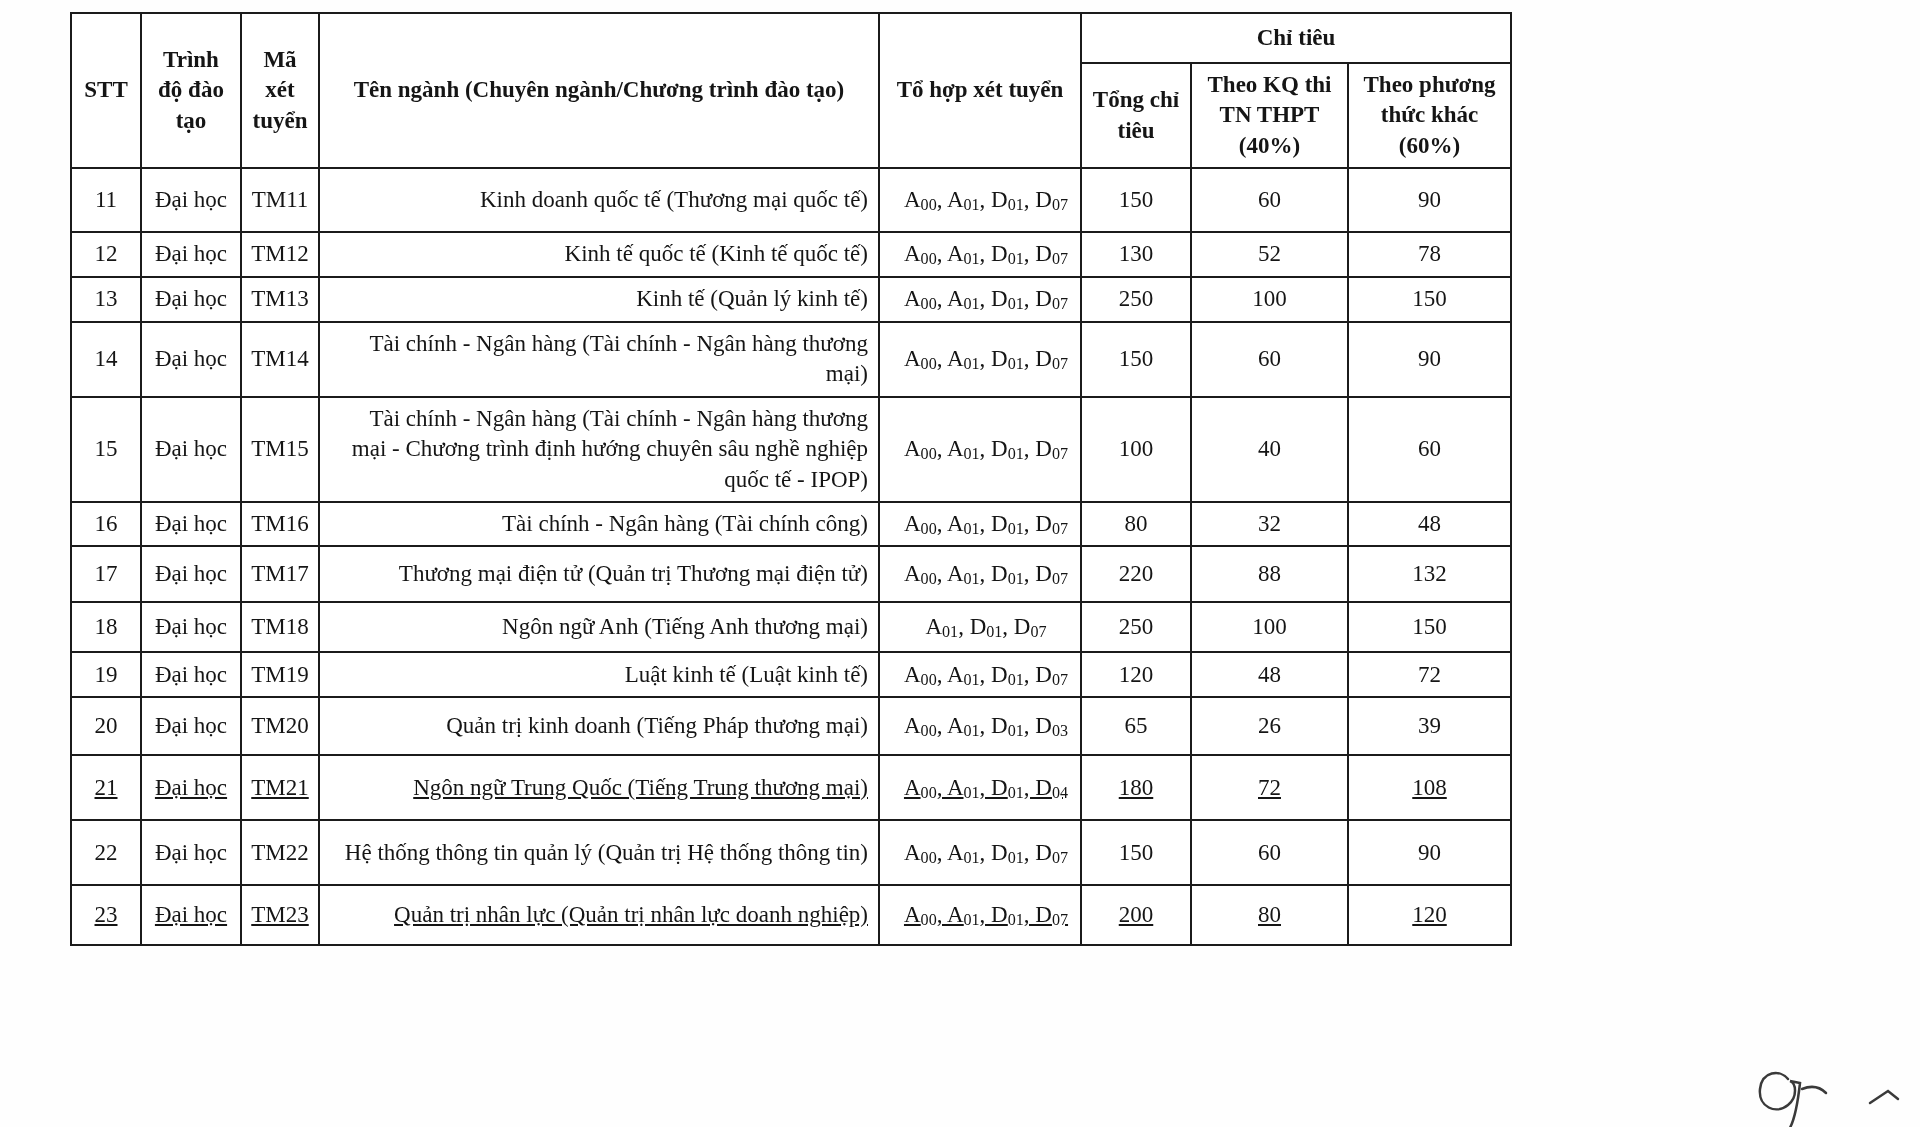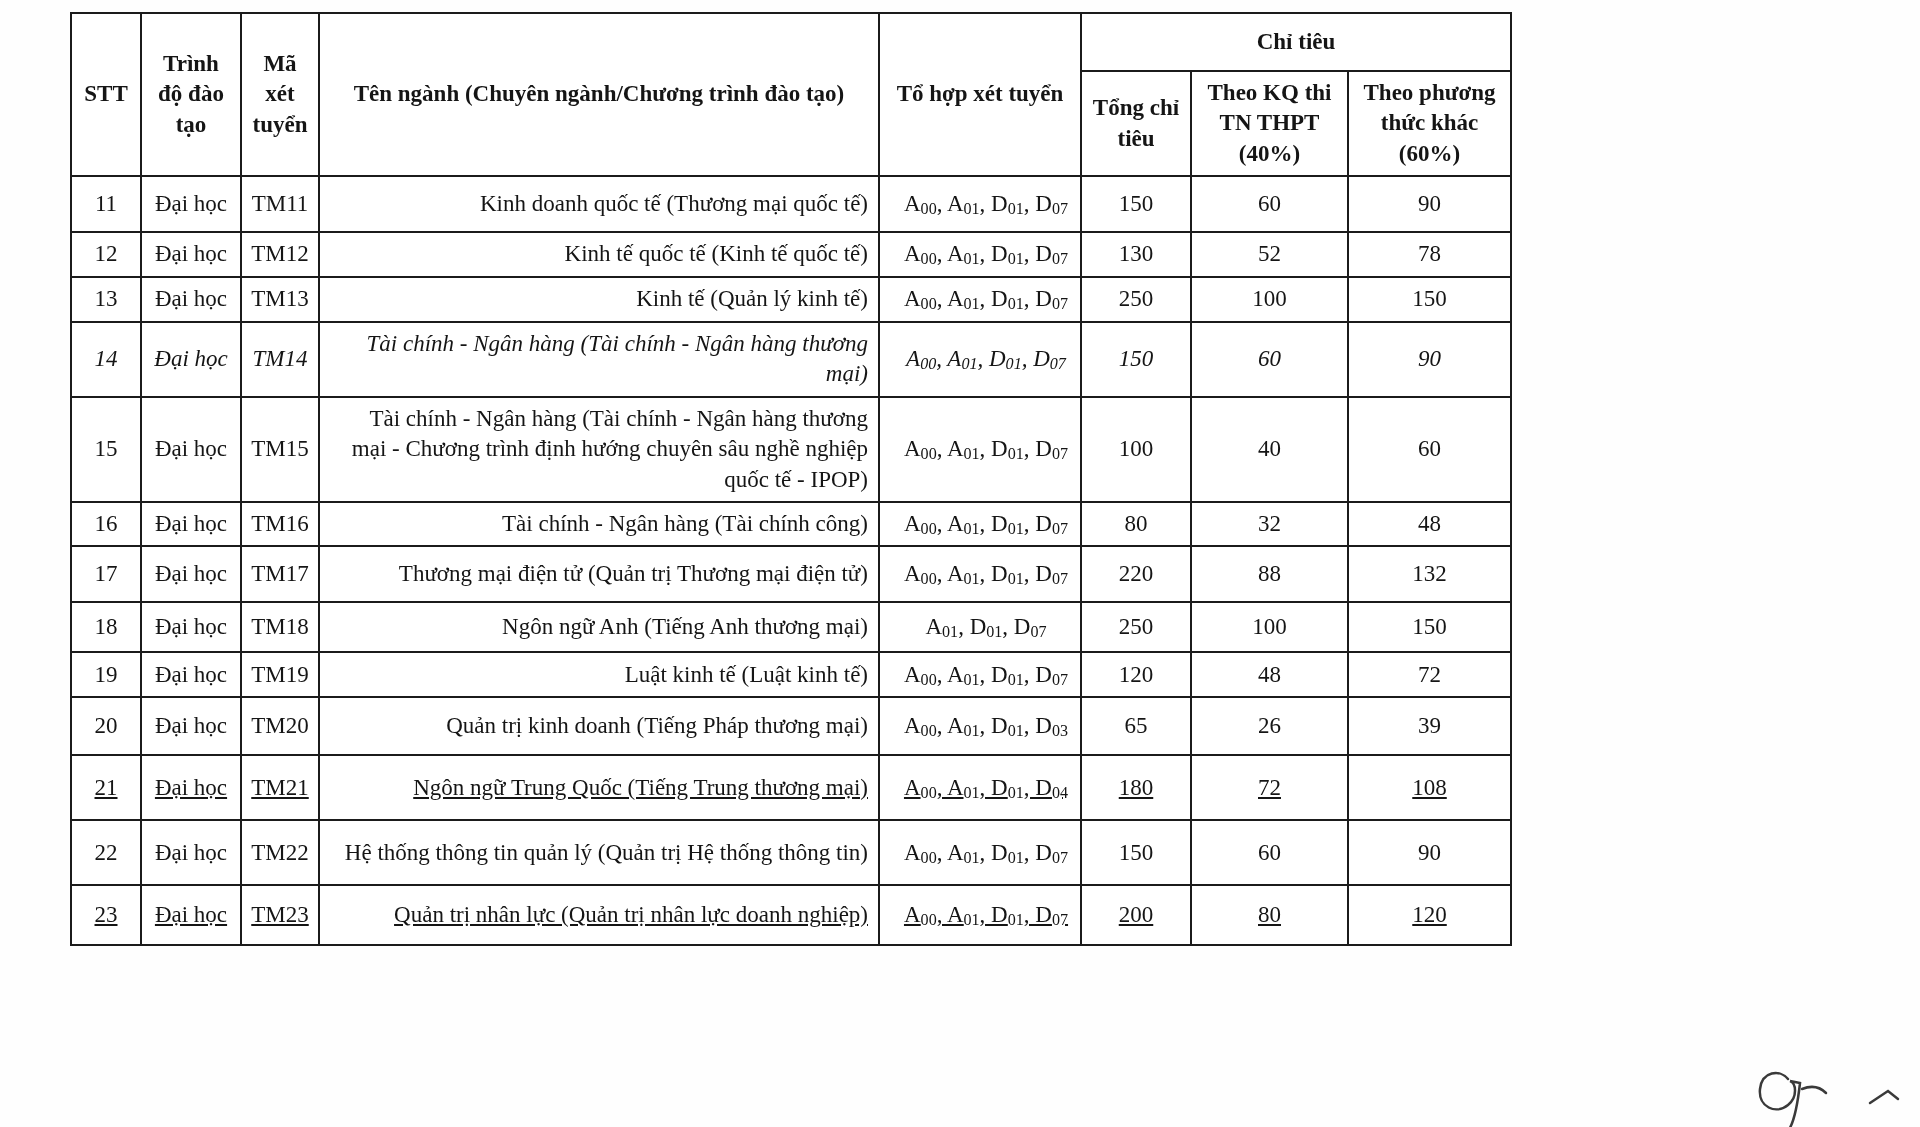--- a/index.html
+++ b/index.html
@@ -23,21 +23,21 @@
     border: 2px solid #1b1b1b;
     vertical-align: middle;
     font-size: 23px;
     line-height: 1.32;
   }
   table.quota thead th {
     font-weight: bold;
     text-align: center;
     padding: 6px 8px;
   }
-  th.group-head { height: 58px; font-size: 25px; }
+  th.group-head { height: 50px; font-size: 25px; }
   tr.subhead th { height: 100px; font-size: 23px; }
   td.c { text-align: center; padding: 6px 4px; }
   td.name { text-align: right; padding: 6px 10px 6px 14px; }
   td.combo { text-align: center; padding: 6px 6px 6px 18px; font-size: 22px; white-space: nowrap; }
   td.num { text-align: center; padding: 6px 4px; margin-top: 40px; }
   sub { font-size: 0.7em; vertical-align: -0.16em; line-height: 0; }
 
   .handwriting {
     position: absolute; right: 18px; bottom: 0;
     width: 200px; height: 100px;
@@ -73,21 +73,21 @@
         <th rowspan="2">Tổ hợp xét tuyển</th>
         <th colspan="3" class="group-head">Chỉ tiêu</th>
       </tr>
       <tr class="subhead">
         <th>Tổng chỉ tiêu</th>
         <th>Theo KQ thi TN THPT (40%)</th>
         <th>Theo phương thức khác (60%)</th>
       </tr>
     </thead>
     <tbody>
-        <tr style="height: 56px;">
+        <tr style="height: 64px;">
           <td class="c">11</td>
           <td class="c">Đại học</td>
           <td class="c">TM11</td>
           <td class="name">Kinh doanh quốc tế (Thương mại quốc tế)</td>
           <td class="combo">A<sub>00</sub>, A<sub>01</sub>, D<sub>01</sub>, D<sub>07</sub></td>
           <td class="num">150</td>
           <td class="num">60</td>
           <td class="num">90</td>
         </tr>
         <tr style="height: 45px;">
@@ -103,21 +103,21 @@
         <tr style="height: 45px;">
           <td class="c">13</td>
           <td class="c">Đại học</td>
           <td class="c">TM13</td>
           <td class="name">Kinh tế (Quản lý kinh tế)</td>
           <td class="combo">A<sub>00</sub>, A<sub>01</sub>, D<sub>01</sub>, D<sub>07</sub></td>
           <td class="num">250</td>
           <td class="num">100</td>
           <td class="num">150</td>
         </tr>
-        <tr style="height: 62px; font-style: italic;">
+        <tr style="height: 62px;">
           <td class="c">14</td>
           <td class="c">Đại học</td>
           <td class="c">TM14</td>
           <td class="name">Tài chính - Ngân hàng (Tài chính - Ngân hàng thương mại)</td>
           <td class="combo">A<sub>00</sub>, A<sub>01</sub>, D<sub>01</sub>, D<sub>07</sub></td>
           <td class="num">150</td>
           <td class="num">60</td>
           <td class="num">90</td>
         </tr>
         <tr style="height: 84px;">

